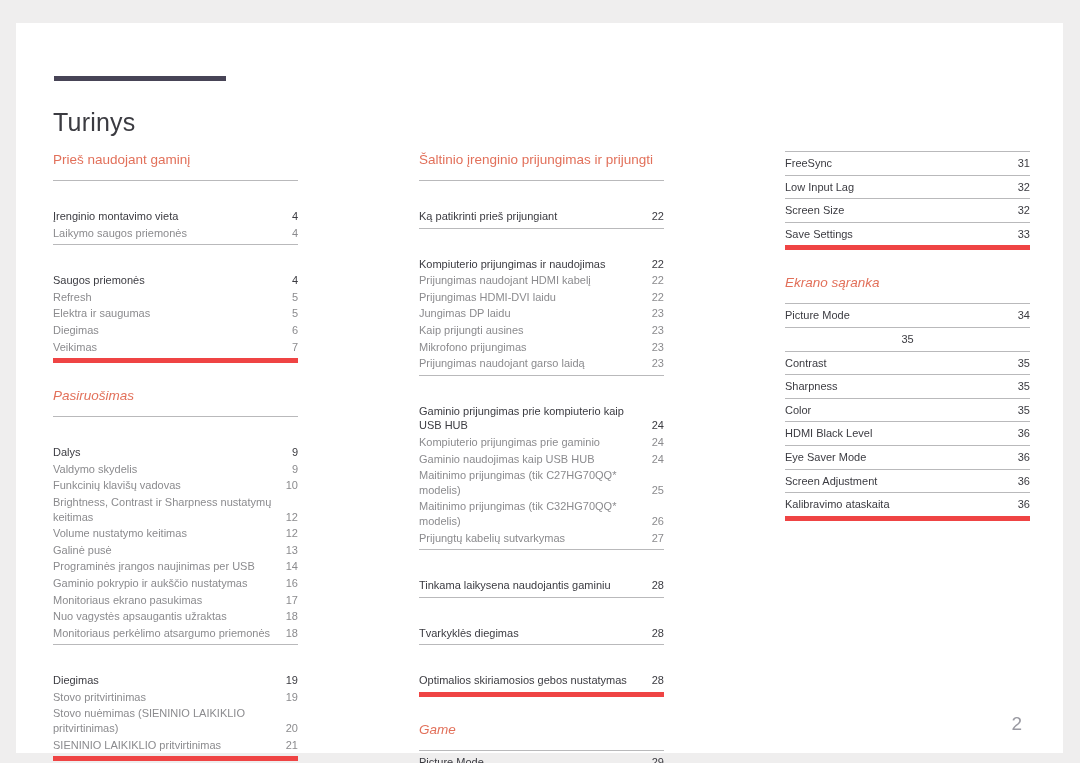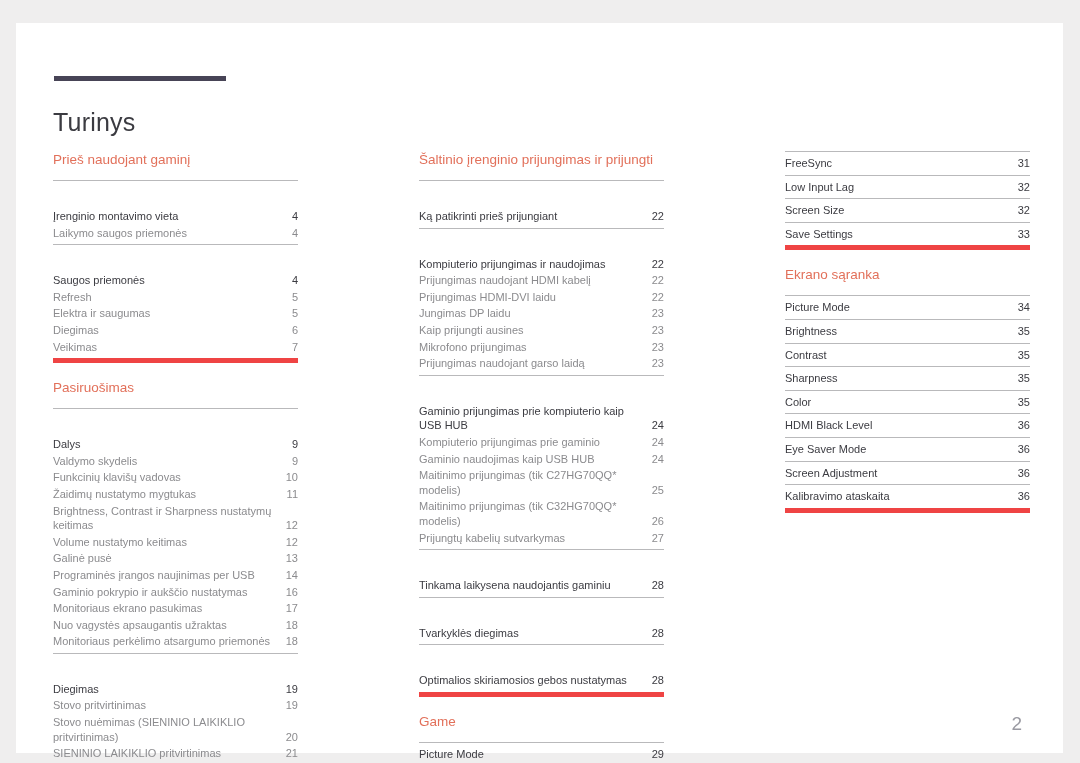--- a/index.html
+++ b/index.html
@@ -54,21 +54,22 @@
     margin-right: 0;
   }
   .sec-head {
     color: #e2705a;
     font-size: 13.5px;
     line-height: 18px;
     margin: 0 0 11px 0;
     font-weight: 400;
   }
   .sec-head.gap-top {
-    margin-top: 16px;
+    margin-top: 24px;
+    font-style: italic;
   }
   .block {
     border-top: 1px solid #b9b9bb;
     padding-top: 3px;
     padding-bottom: 3px;
   }
   .block.last {
     border-bottom: 5px solid #ef4444;
   }
   .entry {
@@ -166,24 +167,20 @@
             </div>
             <div class="entry">
               <span class="txt">Valdymo skydelis</span>
               <span class="pg">9</span>
             </div>
             <div class="entry">
               <span class="txt">Funkcinių klavišų vadovas</span>
               <span class="pg">10</span>
             </div>
             <div class="entry">
-              <span class="txt">Žaidimų nustatymo mygtukas</span>
-              <span class="pg">11</span>
-            </div>
-            <div class="entry">
               <span class="txt">Brightness, Contrast ir Sharpness nustatymų keitimas</span>
               <span class="pg">12</span>
             </div>
             <div class="entry">
               <span class="txt">Volume nustatymo keitimas</span>
               <span class="pg">12</span>
             </div>
             <div class="entry">
               <span class="txt">Galinė pusė</span>
               <span class="pg">13</span>
@@ -370,21 +367,20 @@
         <div class="sec-head gap-top">Ekrano sąranka</div>
         <div class="blockset">
           <div class="block">
             <div class="entry plain">
               <span class="txt">Picture Mode</span>
               <span class="pg">34</span>
             </div>
           </div>
           <div class="block">
             <div class="entry plain">
-              <span class="txt">Brightness</span>
               <span class="pg">35</span>
             </div>
           </div>
           <div class="block">
             <div class="entry plain">
               <span class="txt">Contrast</span>
               <span class="pg">35</span>
             </div>
           </div>
           <div class="block">

